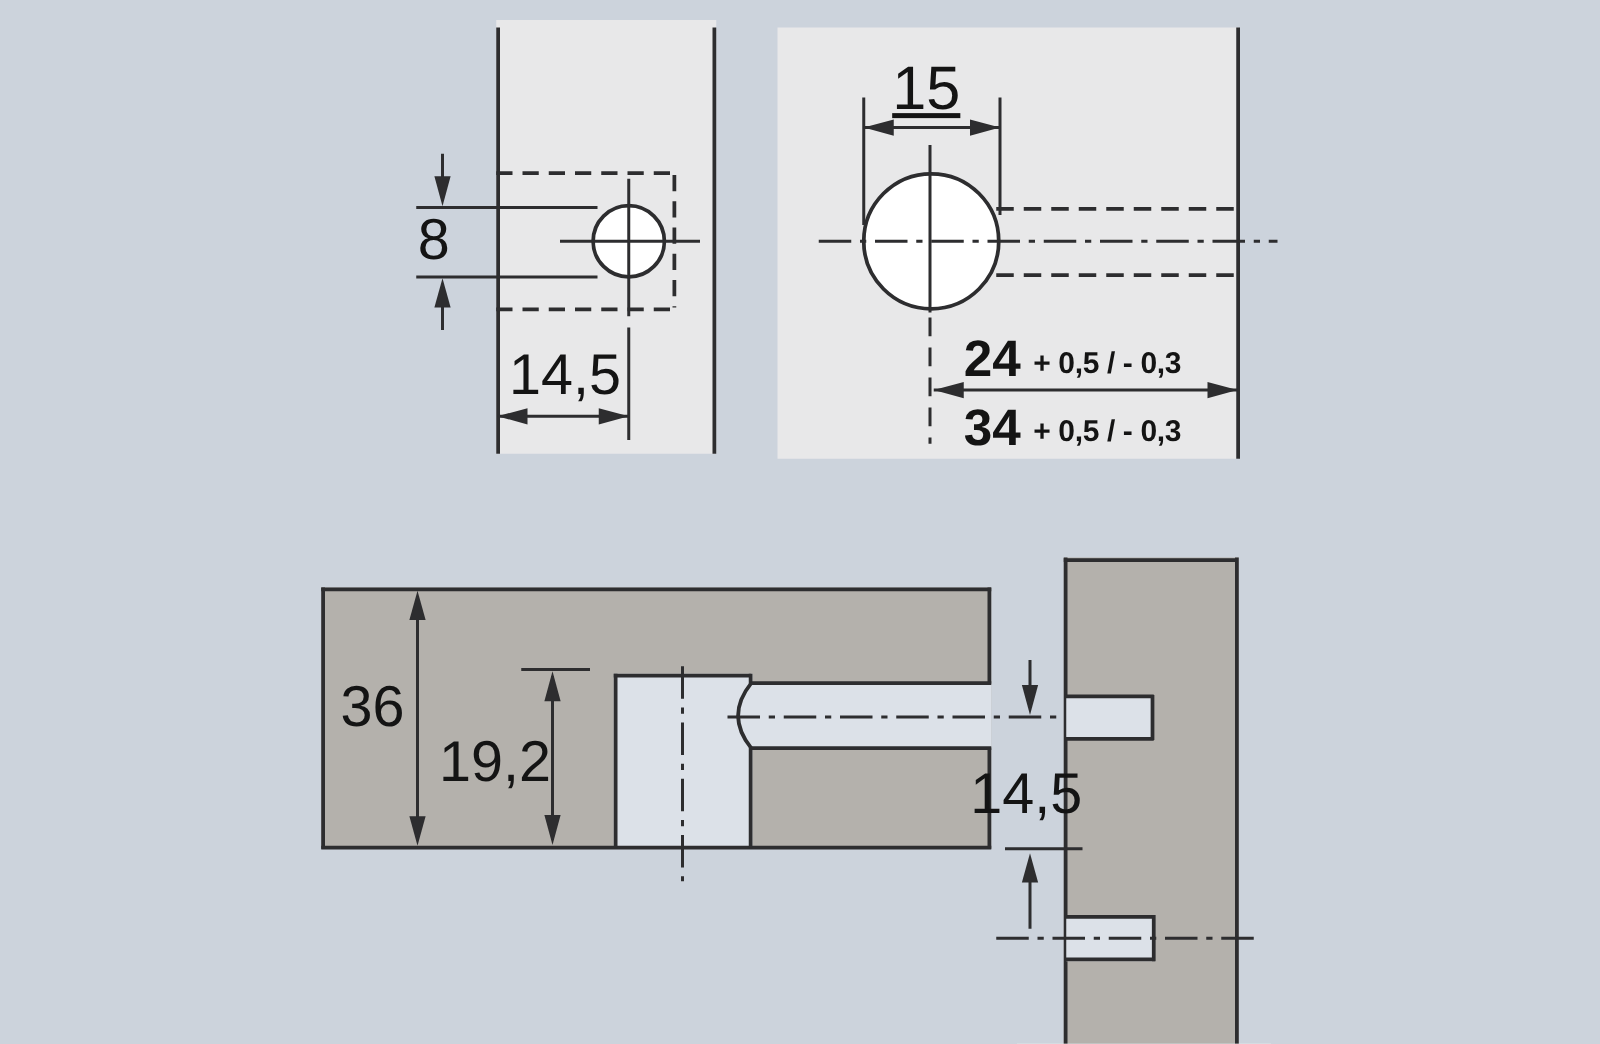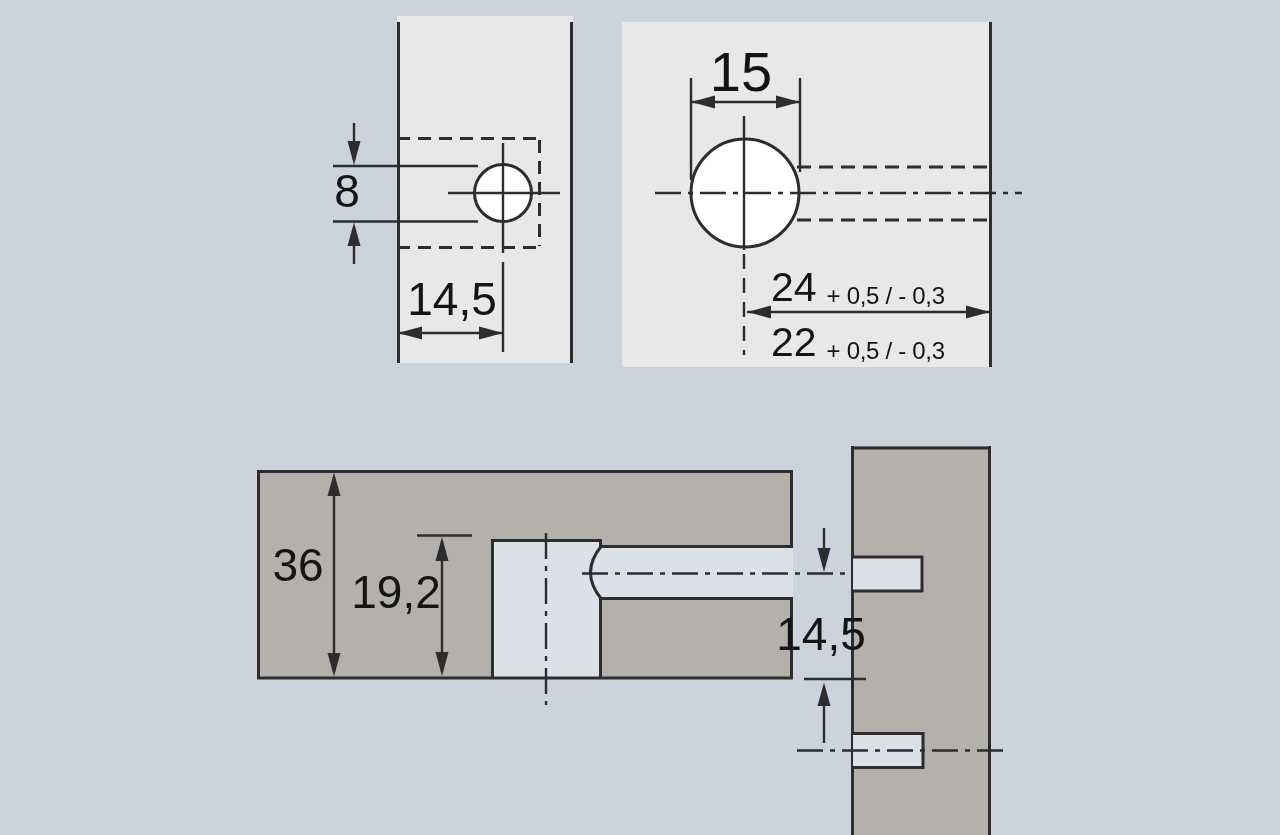--- a/index.html
+++ b/index.html
@@ -22,24 +22,24 @@
   .head{fill:var(--line,#2d2d2f);stroke:none;}
   .hole{fill:#ffffff;stroke:var(--line,#2d2d2f);stroke-width:3;}
   .fill-light{fill:var(--panel-light,#e8e8e9);}
   .fill-dark{fill:var(--panel-dark,#b4b1ac);}
   .fill-cut{fill:var(--cutout,#dce1e8);}
   
   .num{
     position:absolute;transform:translate(-50%,-50%);
     font-size:46px;line-height:1;white-space:nowrap;
   }
-  .num.sm{font-size:56px;}
+  .num.sm{font-size:49px;text-decoration:underline;}
   .dimrow{
-    position:absolute;display:flex;align-items:flex-end;
-    line-height:1;white-space:nowrap;
+    position:absolute;display:flex;align-items:center;
+    line-height:1;white-space:nowrap;font-weight:bold;
   }
   .dimrow .big{font-size:41px;}
   .dimrow .tol{font-size:24px;margin:6px 0 0 10px;letter-spacing:-0.3px;}
 </style>
 </head>
 <body>
 
 <div class="stage">
 
   <svg class="art" width="1280" height="835" viewBox="0 0 1280 835">
@@ -157,23 +157,23 @@
   <div class="num" style="left:452px;top:299px;">14,5</div>
 
   <div class="num sm" style="left:741px;top:72px;">15</div>
 
   <div class="dimrow" style="left:771px;top:267px;">
     <span class="big">24</span>
     <span class="tol">+ 0,5 / - 0,3</span>
   </div>
 
   <div class="dimrow" style="left:771px;top:322px;">
-    <span class="big">22</span>
+    <span class="big">34</span>
     <span class="tol">+ 0,5 / - 0,3</span>
   </div>
 
   <div class="num" style="left:298px;top:565px;">36</div>
 
-  <div class="num" style="left:396px;top:592px;">19,2</div>
+  <div class="num" style="left:396px;top:609px;">19,2</div>
 
   <div class="num" style="left:821px;top:634px;">14,5</div>
 
 </div>
 
 </body></html>

